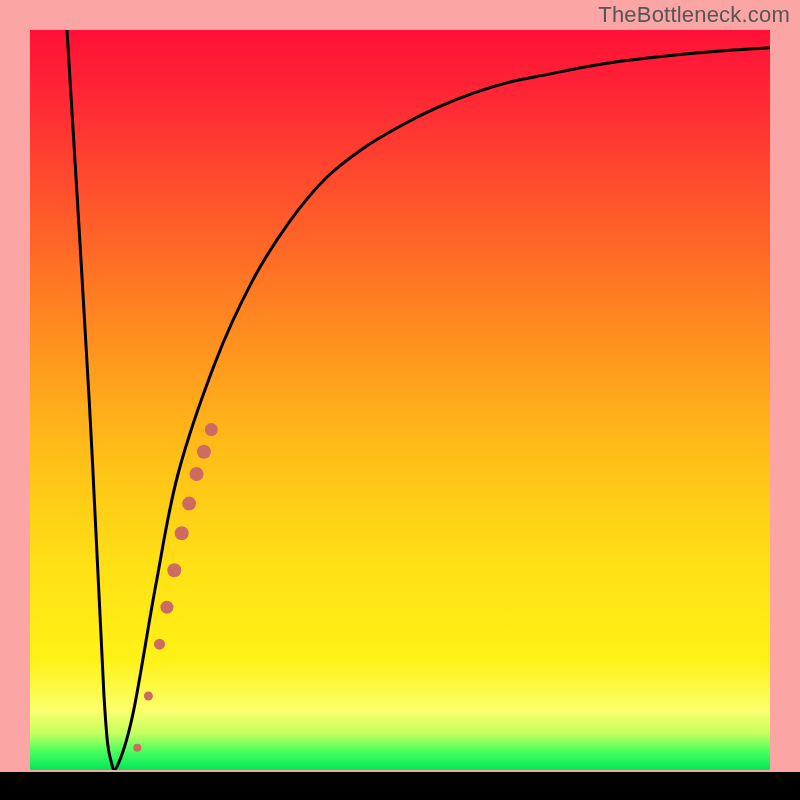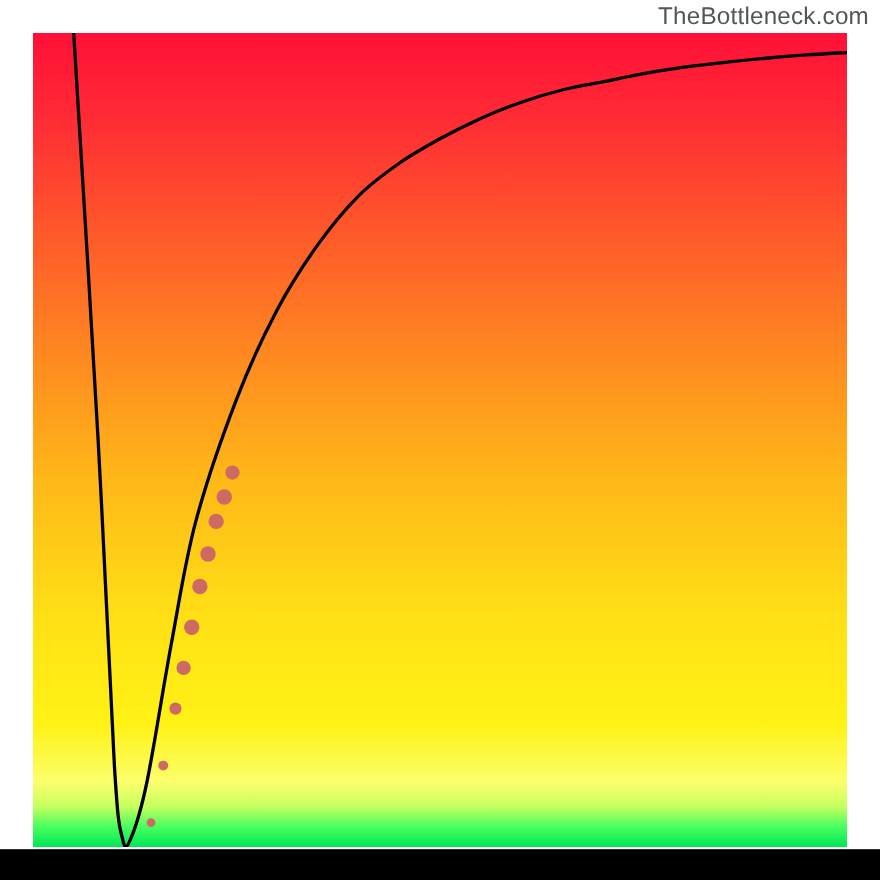--- a/index.html
+++ b/index.html
@@ -8,21 +8,21 @@
     width: 800px;
     height: 800px;
     overflow: hidden;
     background: #000;
     font-family: Arial, Helvetica, sans-serif;
   }
   .frame {
     position: relative;
     width: 800px;
     height: 772px;
-    background: #ffffff;
+    background: #fca5a5;
   }
   .watermark {
     position: absolute;
     top: 2px;
     right: 10px;
     color: #555;
     font-size: 22px;
     font-weight: 500;
     letter-spacing: 0.2px;
     z-index: 30;

